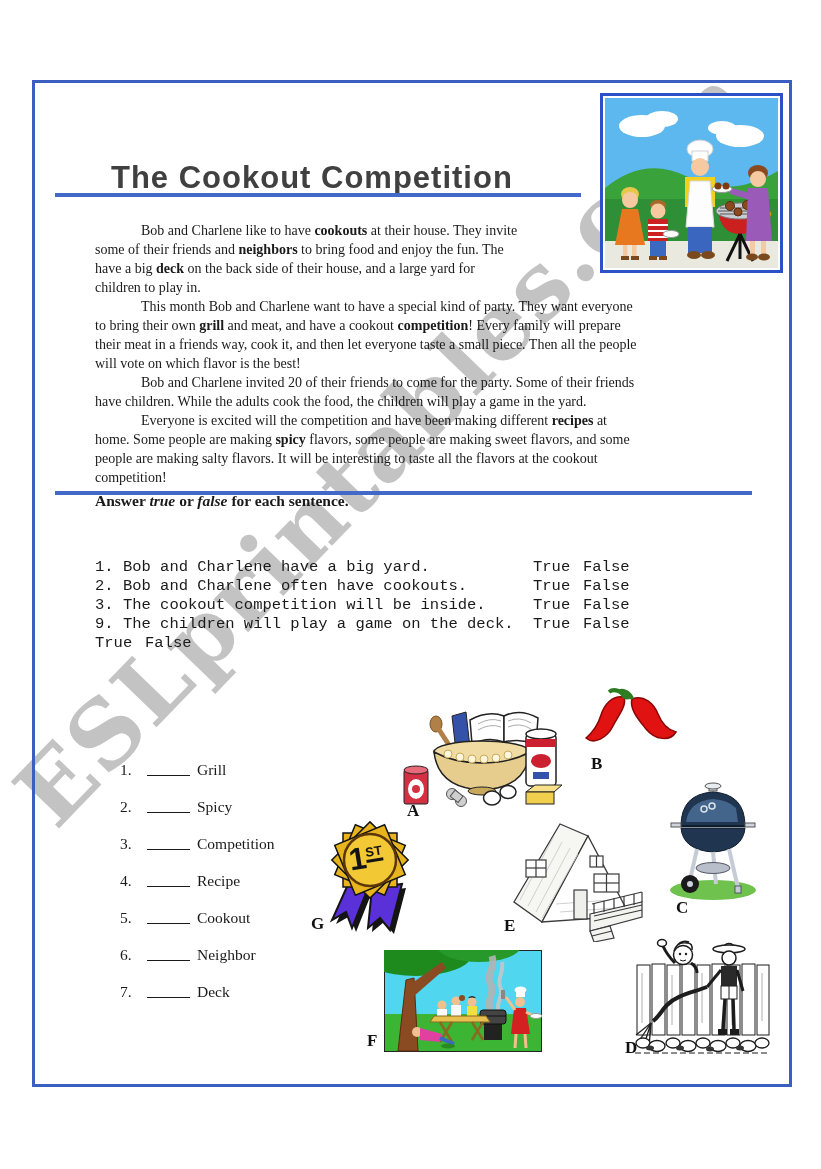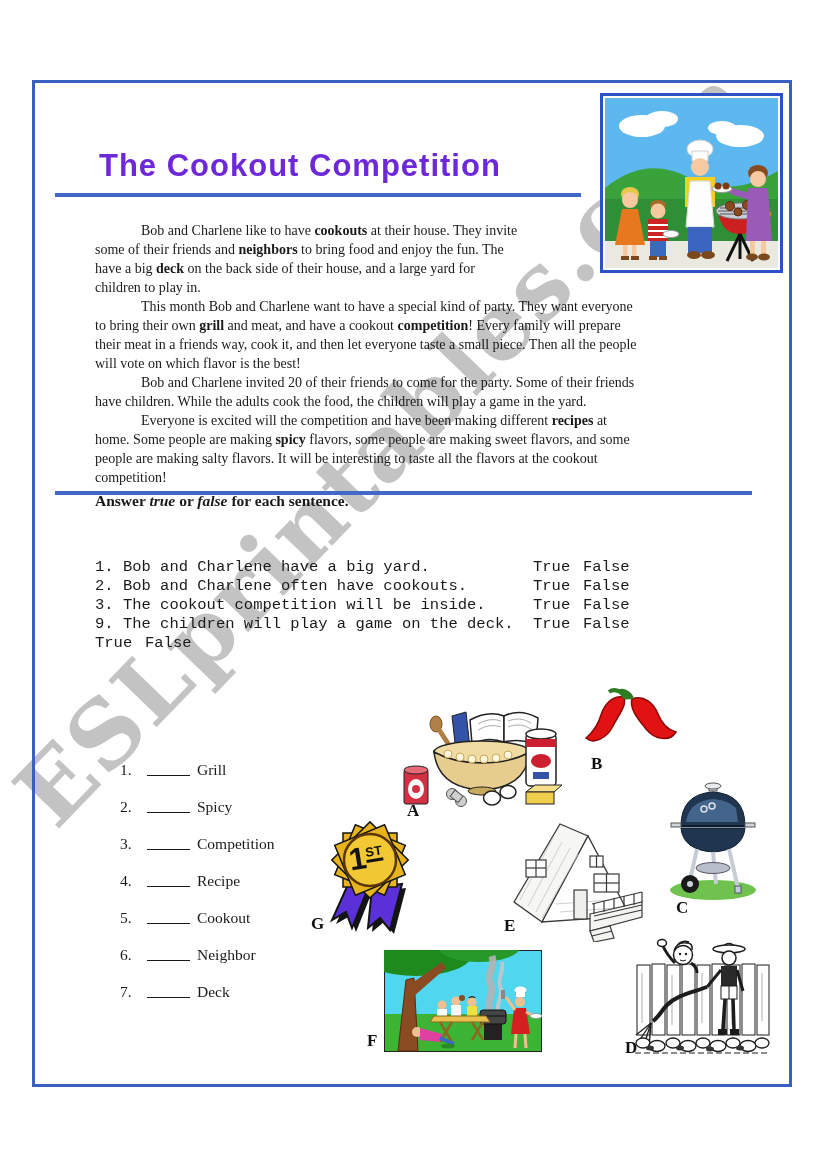--- a/index.html
+++ b/index.html
@@ -6,21 +6,21 @@
   #page{position:relative;width:821px;height:1169px;background:#fff;overflow:hidden;
         font-family:"Liberation Serif",serif;color:#1a1a1a;}
   .abs{position:absolute;}
   
   .frame{left:32px;top:80px;width:754px;height:1001px;border:3px solid #3a5fc0;z-index:1;}
   .rule{background:#4169c8;z-index:2;}
   .rule-title{left:55px;top:193px;width:526px;height:4px;}
   .rule-mid{left:55px;top:491px;width:697px;height:4px;}
   
   .title{left:95px;top:144px;font-family:"Liberation Sans",sans-serif;font-weight:bold;
-         font-size:31px;color:#6d28d9;letter-spacing:1px;z-index:2;margin:4px;}
+         font-size:31px;color:#404040;letter-spacing:1px;z-index:2;margin:16px;}
   
   .watermark{left:64px;top:742px;font-family:"DejaVu Serif",serif;font-weight:bold;
              font-size:92px;color:#ababab;opacity:.7;transform:rotate(-46deg);
              transform-origin:0 90%;white-space:nowrap;letter-spacing:2px;z-index:0;}
   
   .story{left:95px;top:221px;width:678px;z-index:2;}
   .story-line{height:19px;line-height:19px;font-size:14px;white-space:pre;}
   .story-line.indent{padding-left:46px;}
   
   .tf-heading{left:95px;top:492px;font-size:15.5px;font-weight:bold;z-index:2;}

